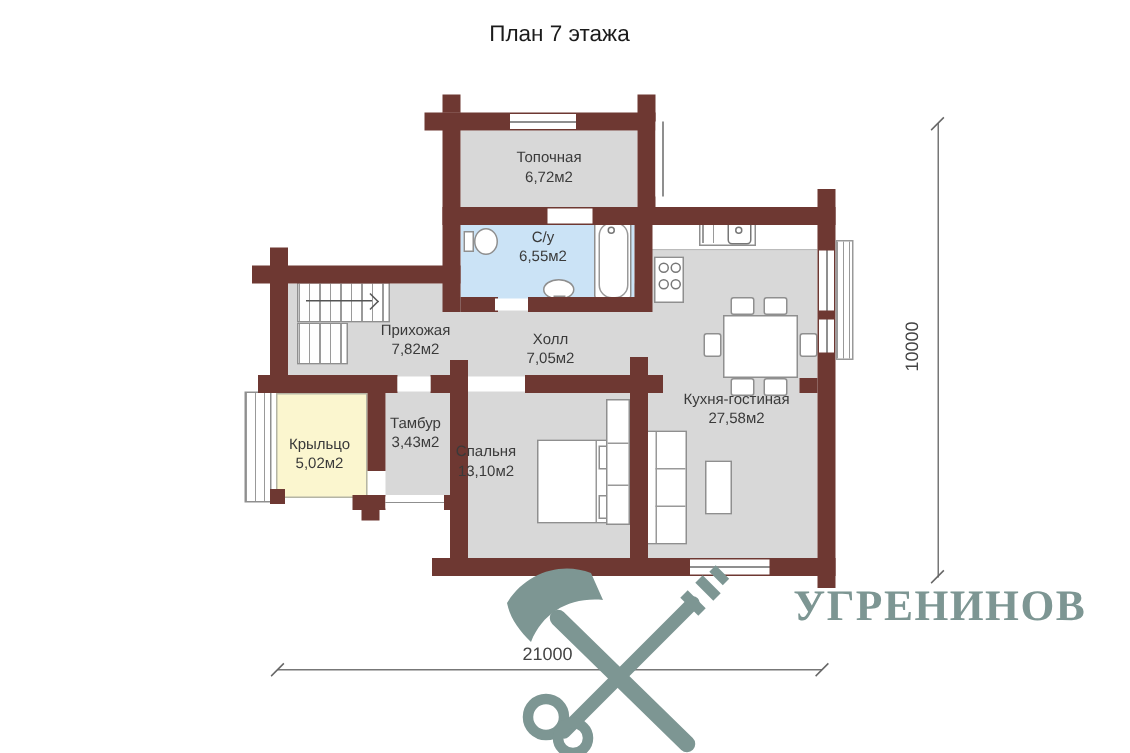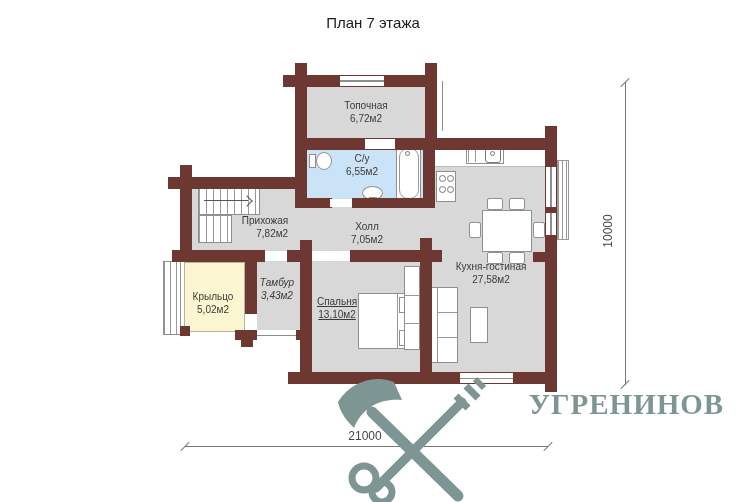--- a/index.html
+++ b/index.html
@@ -134,41 +134,41 @@
 <div class="door" style="left:246px;top:314px;width:10px;height:16px;"></div>
 
 <div class="lbl" style="left:366px;top:99px;">
   <span>Топочная</span><br>
   <span>6,72м2</span>
 </div>
 <div class="lbl" style="left:362px;top:152px;">
   <span>С/у</span><br>
   <span>6,55м2</span>
 </div>
-<div class="lbl" style="left:265px;top:214px;text-align:right;">
+<div class="lbl" style="left:277px;top:214px;">
   <span>Прихожая</span><br>
   <span>7,82м2</span>
 </div>
 <div class="lbl" style="left:367px;top:220px;">
   <span>Холл</span><br>
   <span>7,05м2</span>
 </div>
 <div class="lbl" style="left:491px;top:260px;">
   <span>Кухня-гостиная</span><br>
   <span>27,58м2</span>
 </div>
-<div class="lbl" style="left:277px;top:276px;font-style:italic;">
+<div class="lbl" style="left:277px;top:276px;">
   <span>Тамбур</span><br>
   <span>3,43м2</span>
 </div>
 <div class="lbl" style="left:213px;top:290px;">
   <span>Крыльцо</span><br>
   <span>5,02м2</span>
 </div>
-<div class="lbl" style="left:337px;top:295px;text-decoration:underline;">
+<div class="lbl" style="left:324px;top:295px;">
   <span>Спальня</span><br>
   <span>13,10м2</span>
 </div>
 
 <div class="dimline" style="left:625px;top:82px;width:1px;height:303px;"></div>
 <div class="tick" style="left:619px;top:82px;"></div>
 <div class="tick" style="left:619px;top:384px;"></div>
 <div class="dimtxt" style="left:580px;top:224px;width:56px;transform:rotate(-90deg);">10000</div>
 
 <div class="dimline" style="left:185px;top:446px;width:363px;height:1px;"></div>

